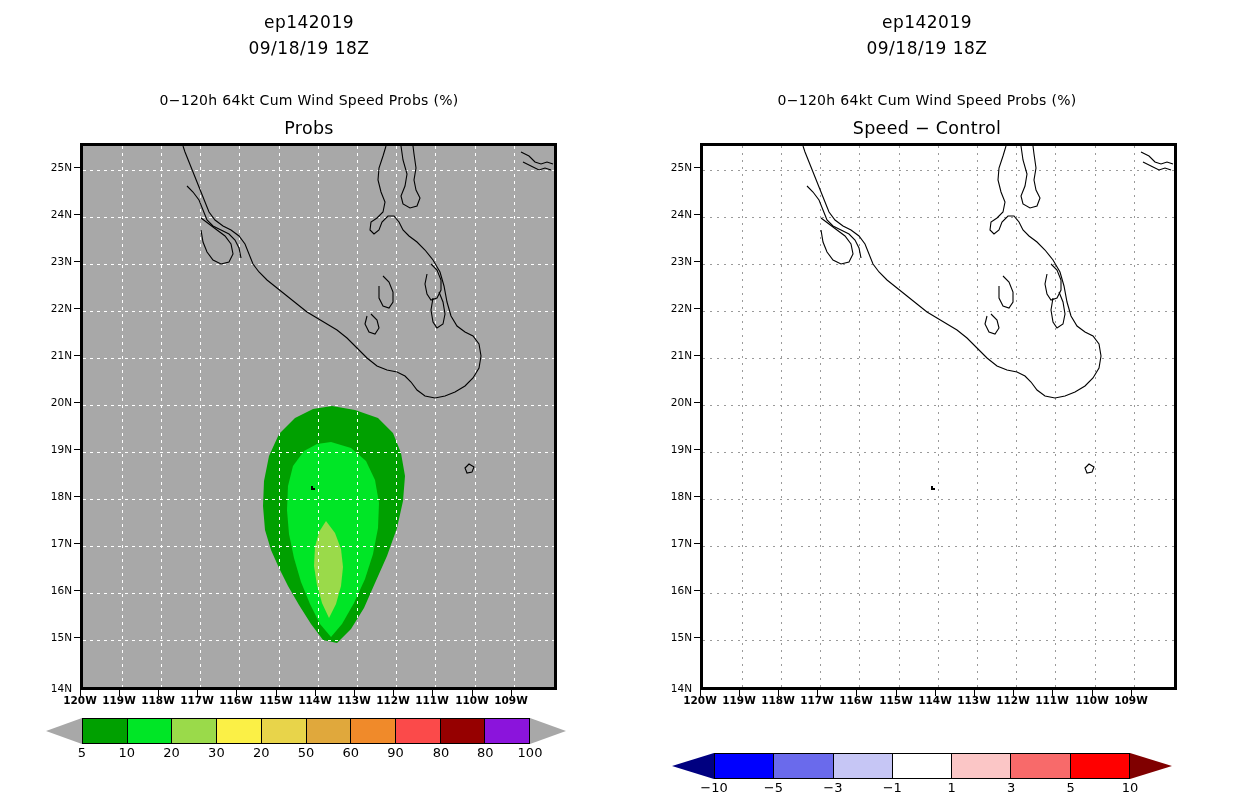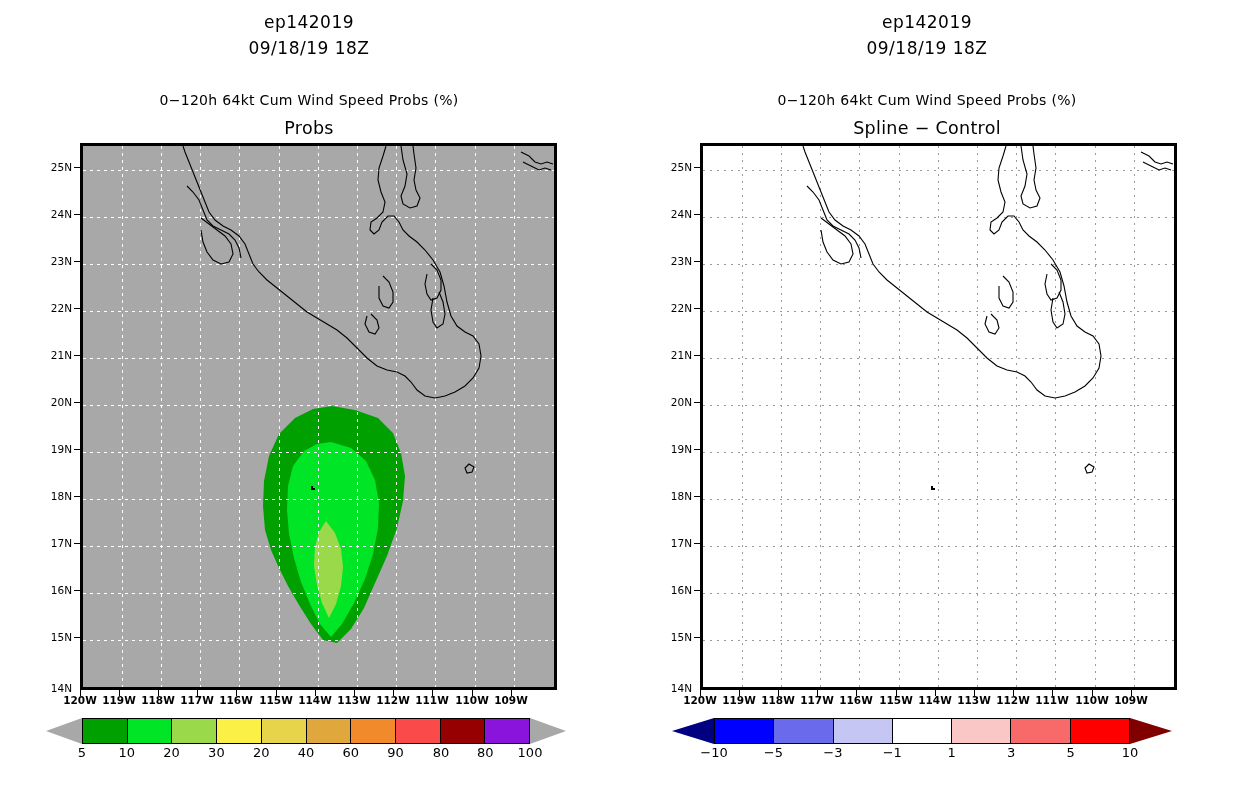--- a/index.html
+++ b/index.html
@@ -86,21 +86,21 @@
     font-size: 10.5px;
     white-space: nowrap;
   }
   .xlab { transform: translateX(-50%); font-weight: bold; }
   .ylab { transform: translateY(-50%); text-align: right; }
   .tickmark { position: absolute; background: #000000; }
 
   
   .cbwrap { position: absolute; top: 718px; height: 46px; }
   #cb-left  { left: 46px;  width: 520px; }
-  #cb-right { left: 672px; width: 500px; }
+  #cb-right { left: 672px; width: 500px; margin-top: 35px; }
 
   .cbbar {
     position: absolute;
     top: 0;
     height: 26px;
     display: flex;
   }
   .cbseg {
     height: 26px;
     border-left: 1px solid #000000;
@@ -241,21 +241,21 @@
   <div class="tickmark" style="left:393px; top:690px; width:1px; height:6px"></div>
   <div class="tickmark" style="left:432px; top:690px; width:1px; height:6px"></div>
   <div class="tickmark" style="left:472px; top:690px; width:1px; height:6px"></div>
   <div class="tickmark" style="left:511px; top:690px; width:1px; height:6px"></div>
 </div>
 
 <div class="panel" id="panel-right">
   <div class="titleblock title-id">ep142019</div>
   <div class="titleblock title-date">09/18/19  18Z</div>
   <div class="titleblock title-main">0−120h 64kt Cum Wind Speed Probs (%)</div>
-  <div class="titleblock title-sub">Spline − Control</div>
+  <div class="titleblock title-sub">Speed − Control</div>
 </div>
 
 <div class="mapwrap" id="map-right">
   <div class="gridlayer">
     <div class="gl-v" style="left:39px"></div>
       <div class="gl-v" style="left:78px"></div>
     <div class="gl-v" style="left:117px"></div>
       <div class="gl-v" style="left:156px"></div>
     <div class="gl-v" style="left:196px"></div>
       <div class="gl-v" style="left:235px"></div>
@@ -366,21 +366,21 @@
       <div class="cbseg" style="background: rgb(251, 74, 74); flex: 1 1 0px;"></div>
       <div class="cbseg" style="background: rgb(150, 0, 0); flex: 1 1 0px;"></div>
       <div class="cbseg" style="background: rgb(139, 20, 220); flex: 1 1 0px;"></div>
     </div>
   <div class="cblabels" id="cblab-left">
       <span style="left: 36px;">5</span>
       <span style="left: 80.8px;">10</span>
       <span style="left: 125.6px;">20</span>
       <span style="left: 170.4px;">30</span>
       <span style="left: 215.2px;">20</span>
-      <span style="left: 260px;">40</span>
+      <span style="left: 260px;">50</span>
       <span style="left: 304.8px;">60</span>
       <span style="left: 349.6px;">90</span>
       <span style="left: 395px;">80</span>
       <span style="left: 439.2px;">80</span>
       <span style="left: 484px;">100</span>
     </div>
 </div>
 
 <div class="cbwrap" id="cb-right">
   <div class="cbcap" id="cbcap-right-low" style="left: 0px; border-right: 42px solid rgb(0, 0, 128);"></div>

